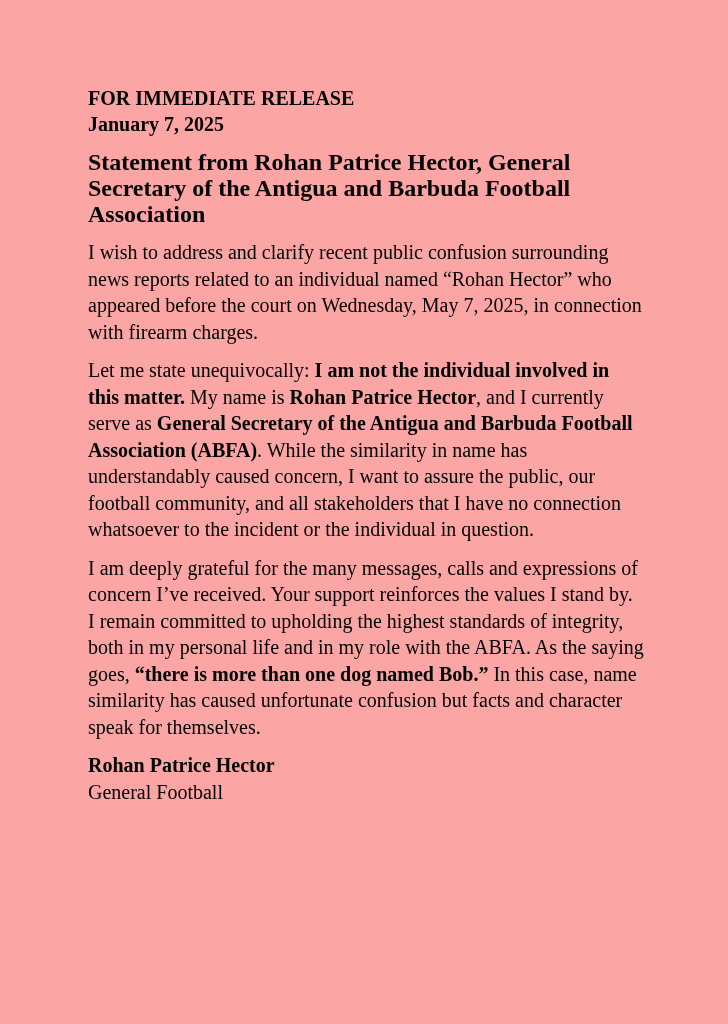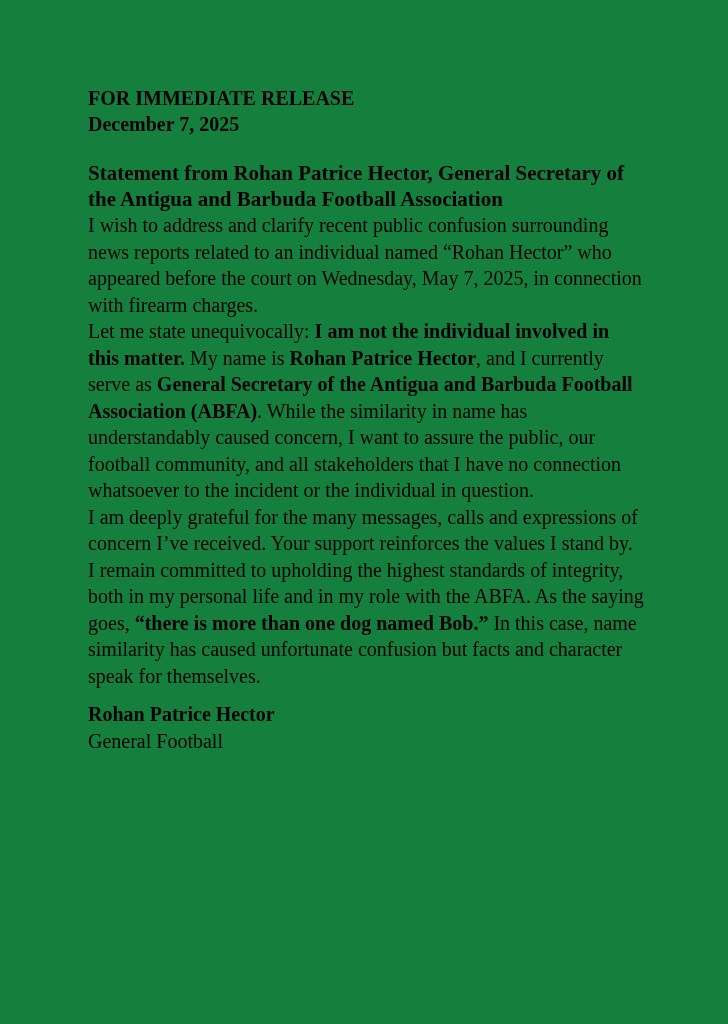--- a/index.html
+++ b/index.html
@@ -5,62 +5,62 @@
   * { margin: 0; padding: 0; box-sizing: border-box; }
   html, body { background: #ffffff; }
   body {
     font-family: "Liberation Serif", "DejaVu Serif", serif;
     color: #000000;
   }
   .page {
     position: relative;
     width: 728px;
     height: 1024px;
-    background: #15803d;
+    background: #fca5a5;
     overflow: hidden;
   }
   .content {
     position: absolute;
     top: 85px;
     left: 88px;
     width: 556px;
   }
   .release-line,
   .date-line {
     font-weight: 700;
     font-size: 20px;
     line-height: 26px;
   }
   .headline {
     font-weight: 700;
-    font-size: 21px;
+    font-size: 24px;
     line-height: 26px;
-    margin-top: 23px;
+    margin-top: 12px;
   }
   .body-copy p {
     font-size: 20px;
     line-height: 26.5px;
-    margin-top: 0;
+    margin-top: 12px;
     font-weight: 400;
   }
   .body-copy p .b { font-weight: 700; }
   .signature {
     margin-top: 12px;
     font-size: 20px;
     line-height: 26.5px;
   }
   .signature .sig-name { font-weight: 700; }
 </style>
 </head>
 <body>
 
 <div class="page">
   <div class="content">
     <div class="release-line">FOR IMMEDIATE RELEASE</div>
-    <div class="date-line">December 7, 2025</div>
+    <div class="date-line">January 7, 2025</div>
     <h1 class="headline">Statement from Rohan Patrice Hector, General Secretary of the Antigua and Barbuda Football Association</h1>
     <div class="body-copy">
         <p><span>I wish to address and clarify recent public confusion surrounding news reports related to an individual named “Rohan Hector” who appeared before the court on Wednesday, May 7, 2025, in connection with firearm charges.</span></p>
         <p><span>Let me state unequivocally: </span><span class="b">I am not the individual involved in this matter.</span><span> My name is </span><span class="b">Rohan Patrice Hector</span><span>, and I currently serve as </span><span class="b">General Secretary of the Antigua and Barbuda Football Association (ABFA)</span><span>. While the similarity in name has understandably caused concern, I want to assure the public, our football community, and all stakeholders that I have no connection whatsoever to the incident or the individual in question.</span></p>
         <p><span>I am deeply grateful for the many messages, calls and expressions of concern I’ve received. Your support reinforces the values I stand by. I remain committed to upholding the highest standards of integrity, both in my personal life and in my role with the ABFA. As the saying goes, </span><span class="b">“there is more than one dog named Bob.”</span><span> In this case, name similarity has caused unfortunate confusion but facts and character speak for themselves.</span></p>
       </div>
     <div class="signature">
       <div class="sig-name">Rohan Patrice Hector</div>
       <div class="sig-title">General Football</div>
     </div>

